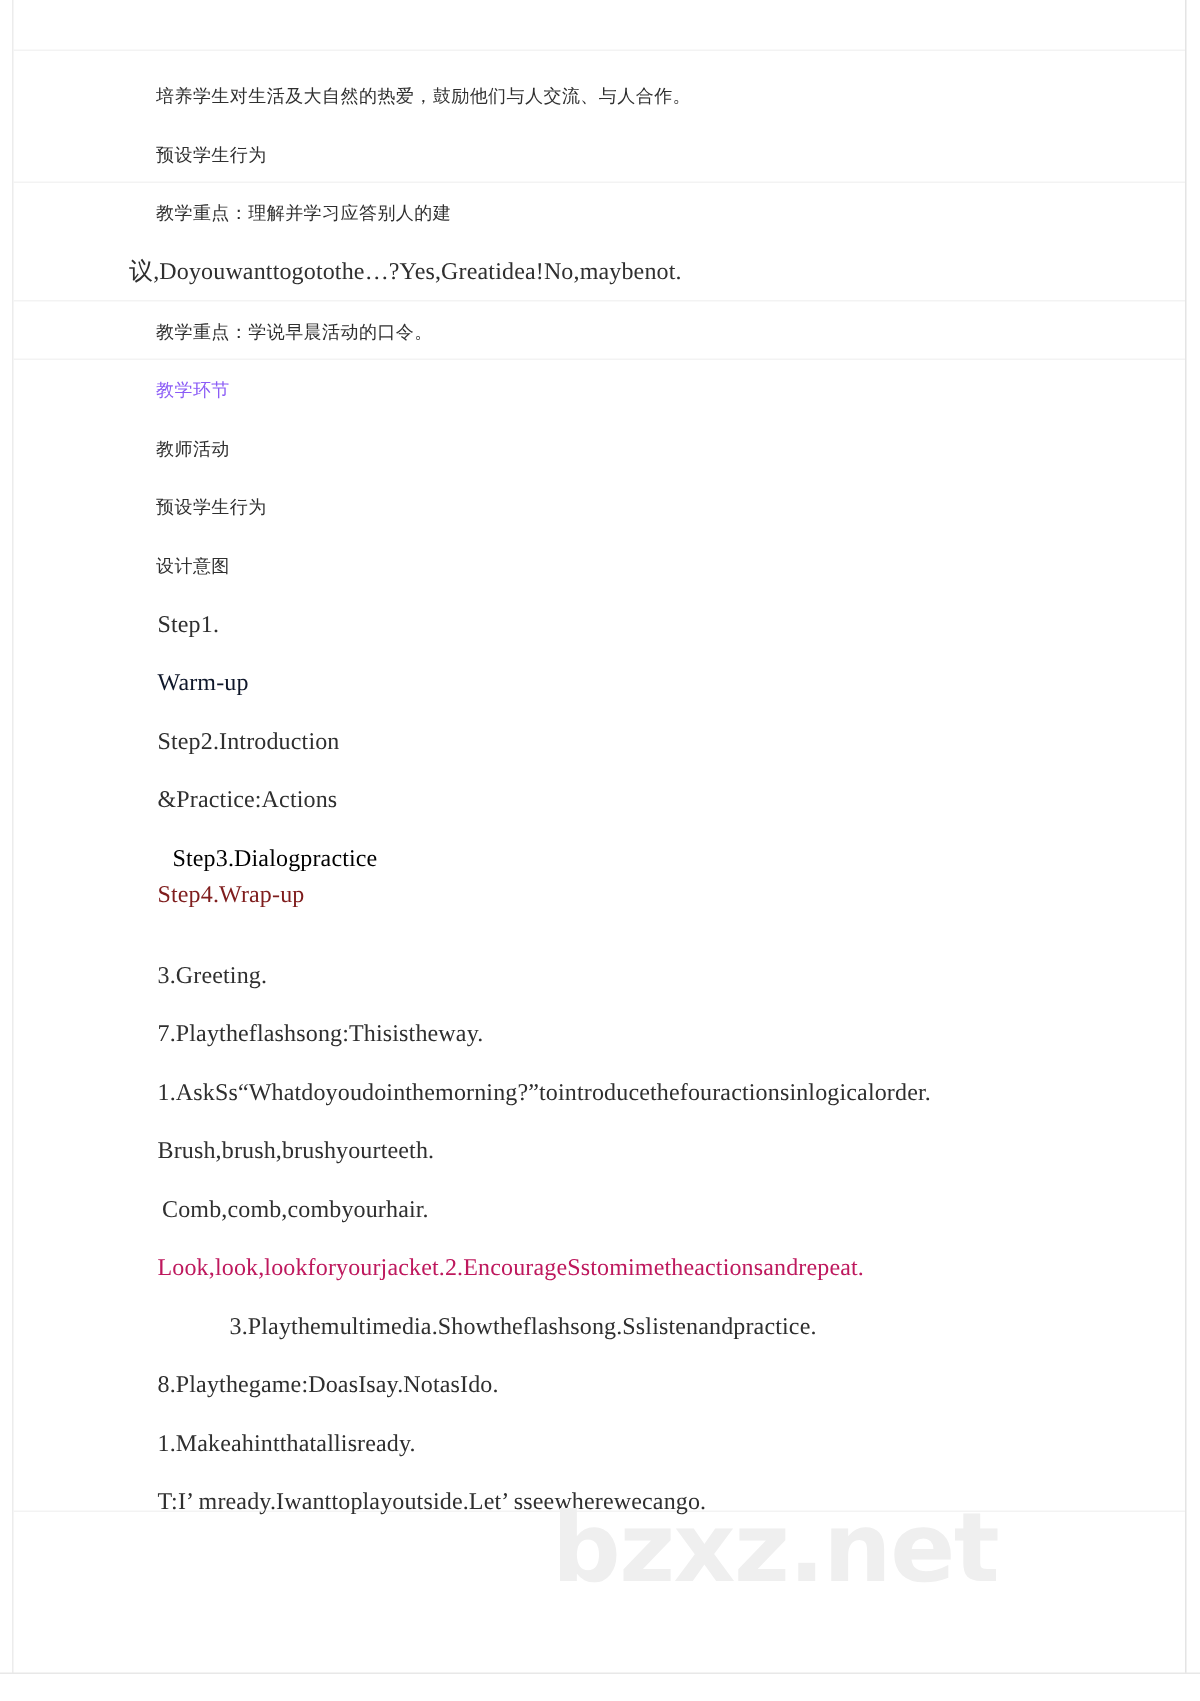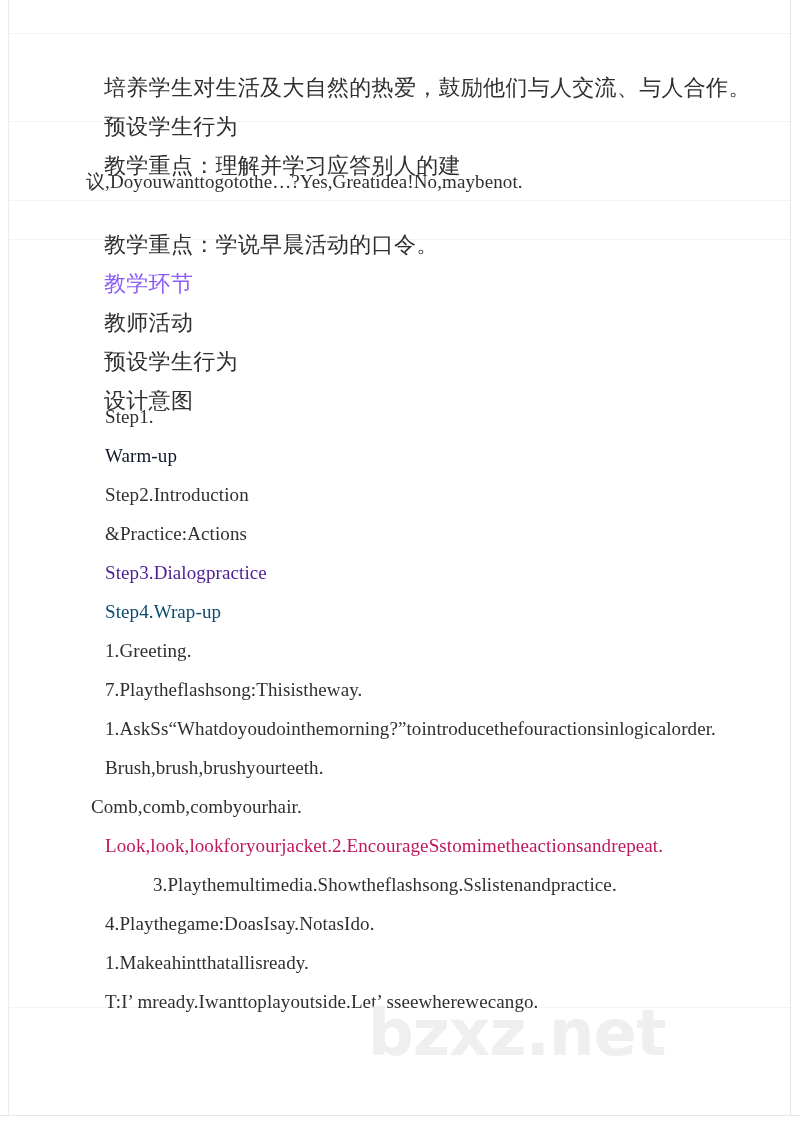--- a/index.html
+++ b/index.html
@@ -67,31 +67,30 @@
   
   .doc-body {
     position: absolute;
     left: 0;
     top: 0;
     width: 800px;
   }
 
   .doc-line {
     position: absolute;
-    font-size: 19px;
+    font-size: 16px;
     line-height: 20px;
     color: #2f2f2f;
     white-space: nowrap;
     letter-spacing: 0.1px;
   }
 
   .doc-line.cjk {
-    font-size: 22px;
+    font-size: 12px;
     letter-spacing: 0.3px;
-    margin-top: 24px;
   }
 
   
   .rule {
     position: absolute;
     left: 9px;
     width: 781px;
     height: 1px;
     background: #f3f3f3;
   }
@@ -120,29 +119,29 @@
       <div class="doc-line" style="left: 86px; top: 172px; color: rgb(47, 47, 47);">议,Doyouwanttogotothe…?Yes,Greatidea!No,maybenot.</div>
       <div class="doc-line cjk" style="left: 104px; top: 211px; color: rgb(47, 47, 47);">教学重点：学说早晨活动的口令。</div>
       <div class="doc-line cjk" style="left: 104px; top: 250px; color: #8b5cf6;">教学环节</div>
       <div class="doc-line cjk" style="left: 104px; top: 289px; color: rgb(47, 47, 47);">教师活动</div>
       <div class="doc-line cjk" style="left: 104px; top: 328px; color: rgb(47, 47, 47);">预设学生行为</div>
       <div class="doc-line cjk" style="left: 104px; top: 367px; color: rgb(47, 47, 47);">设计意图</div>
       <div class="doc-line" style="left: 105px; top: 407px; color: rgb(47, 47, 47);">Step1.</div>
       <div class="doc-line" style="left: 105px; top: 446px; color: #0f172a;">Warm-up</div>
       <div class="doc-line" style="left: 105px; top: 485px; color: rgb(47, 47, 47);">Step2.Introduction</div>
       <div class="doc-line" style="left: 105px; top: 524px; color: rgb(47, 47, 47);">&amp;Practice:Actions</div>
-      <div class="doc-line" style="left: 105px; top: 563px; color: #4c1d95;">Step3.Dialogpractice</div>
-      <div class="doc-line" style="left: 105px; top: 602px; color: #0c4a6e;">Step4.Wrap-up</div>
-      <div class="doc-line" style="left: 105px; top: 641px; color: rgb(47, 47, 47);">1.Greeting.</div>
+      <div class="doc-line" style="left: 115px; top: 563px; color: #000000;">Step3.Dialogpractice</div>
+      <div class="doc-line" style="left: 105px; top: 587px; color: #7f1d1d;">Step4.Wrap-up</div>
+      <div class="doc-line" style="left: 105px; top: 641px; color: rgb(47, 47, 47);">3.Greeting.</div>
       <div class="doc-line" style="left: 105px; top: 680px; color: rgb(47, 47, 47);">7.Playtheflashsong:Thisistheway.</div>
       <div class="doc-line" style="left: 105px; top: 719px; color: rgb(47, 47, 47);">1.AskSs“Whatdoyoudointhemorning?”tointroducethefouractionsinlogicalorder.</div>
       <div class="doc-line" style="left: 105px; top: 758px; color: rgb(47, 47, 47);">Brush,brush,brushyourteeth.</div>
-      <div class="doc-line" style="left: 91px; top: 797px; color: rgb(47, 47, 47);">Comb,comb,combyourhair.</div>
+      <div class="doc-line" style="left: 108px; top: 797px; color: rgb(47, 47, 47);">Comb,comb,combyourhair.</div>
       <div class="doc-line" style="left: 105px; top: 836px; color: #be185d;">Look,look,lookforyourjacket.2.EncourageSstomimetheactionsandrepeat.</div>
       <div class="doc-line" style="left: 105px; top: 875px; color: rgb(47, 47, 47); margin-left: 48px;">3.Playthemultimedia.Showtheflashsong.Sslistenandpractice.</div>
-      <div class="doc-line" style="left: 105px; top: 914px; color: rgb(47, 47, 47);">4.Playthegame:DoasIsay.NotasIdo.</div>
+      <div class="doc-line" style="left: 105px; top: 914px; color: rgb(47, 47, 47);">8.Playthegame:DoasIsay.NotasIdo.</div>
       <div class="doc-line" style="left: 105px; top: 953px; color: rgb(47, 47, 47);">1.Makeahintthatallisready.</div>
       <div class="doc-line" style="left: 105px; top: 992px; color: rgb(47, 47, 47);">T:I’ mready.Iwanttoplayoutside.Let’ sseewherewecango.</div>
     </div>
 
   <div class="watermark" style="color: rgb(239, 239, 239);">bzxz.net</div>
 
 </div>
 
 </body></html>

